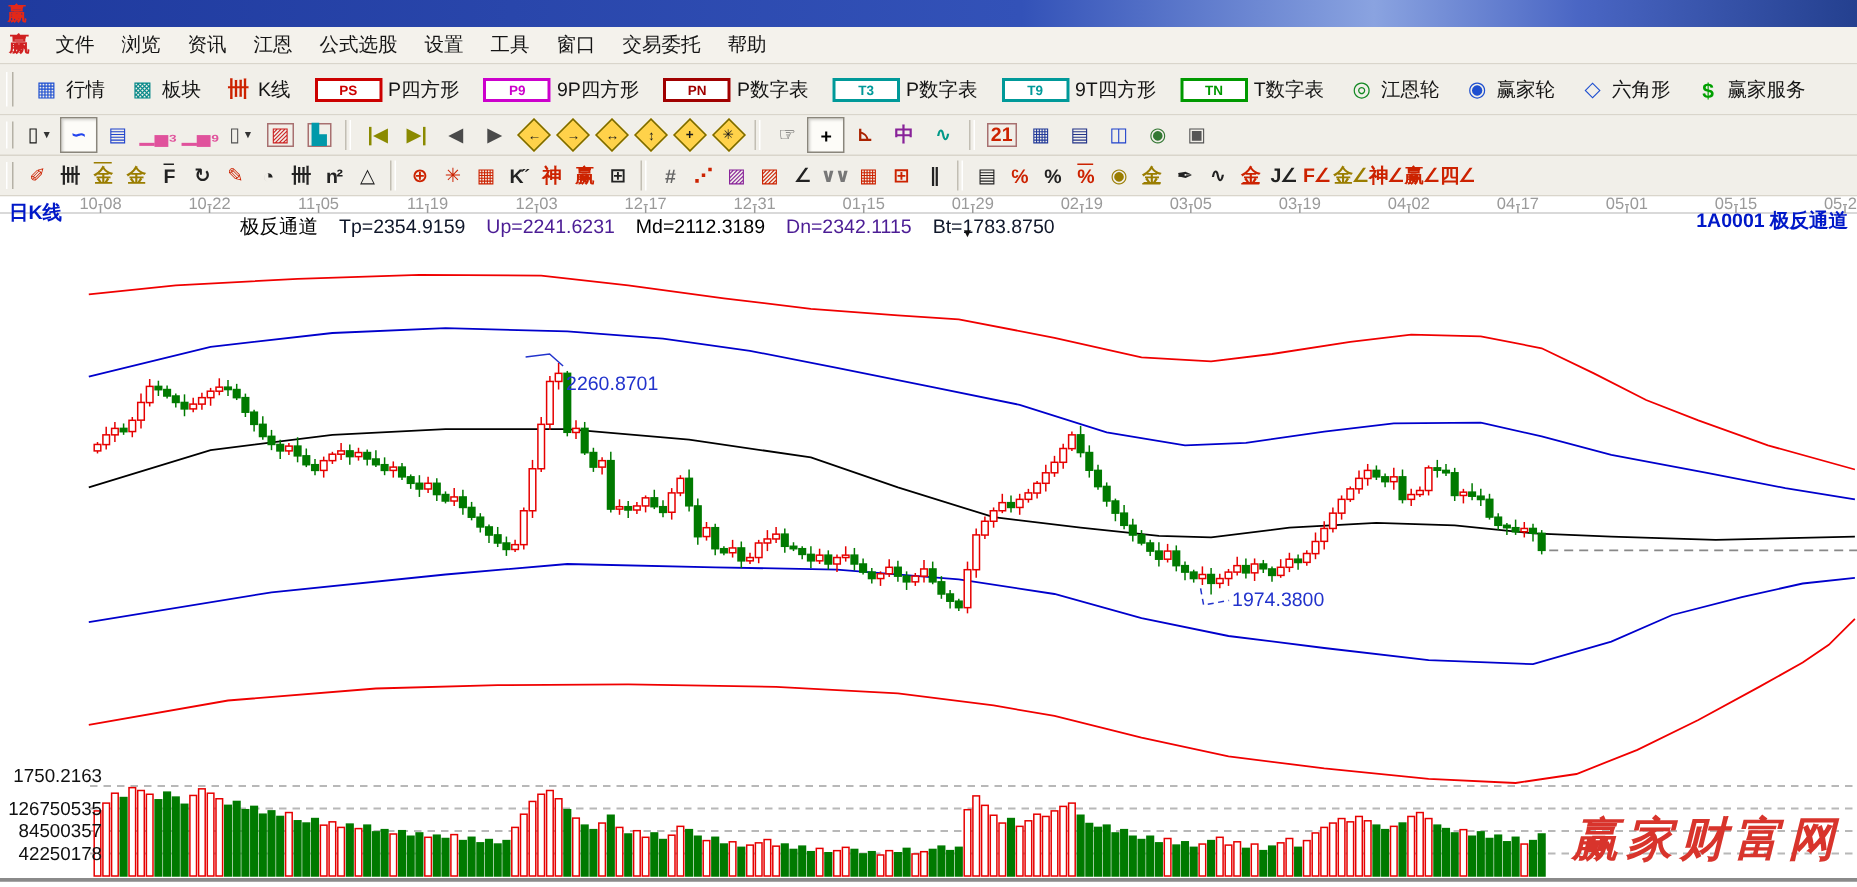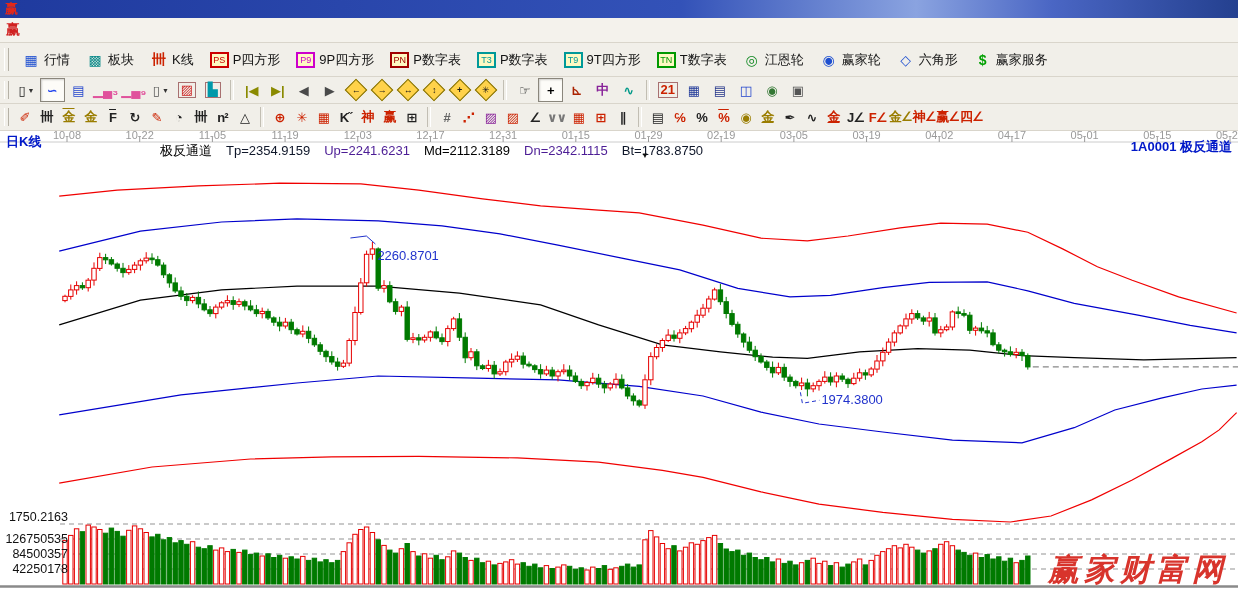--- a/index.html
+++ b/index.html
@@ -17,22 +17,22 @@
   .menu-item{font-size:13px;color:#151515;padding:2px 9px;cursor:default}
   
   .tb{display:flex;align-items:center;background:#f1efe9;border-bottom:1px solid #d9d5cb;box-sizing:border-box;padding:0 3px;white-space:nowrap}
   .tb1{height:34px;gap:2px}
   .tb2{height:27px;gap:1px}
   .tb3{height:27px;gap:1px}
   .grip{width:3px;height:70%;border-left:1px solid #fff;border-right:1px solid #b5b1a6;margin:0 4px 0 1px}
   .vsep{width:2px;height:78%;border-left:1px solid #c2beb3;border-right:1px solid #fff;margin:0 4px}
   .tbtn1{display:inline-flex;align-items:center;gap:4px;padding:2px 7px;font-size:13px;color:#141414;cursor:default}
   .i16{width:18px;height:16px;display:inline-flex;align-items:center;justify-content:center;font-size:14px;font-weight:bold}
-  .badge{font-size:9px;font-weight:normal;border:2px solid;background:#fef9c3;height:12px;min-width:13px;
-         display:inline-flex;align-items:center;justify-content:center;padding:0 1px;line-height:10px}
+  .badge{font-size:9px;font-weight:bold;border:2px solid;background:#ffffff;height:12px;min-width:13px;
+         display:inline-flex;align-items:center;justify-content:center;padding:0 14px;line-height:10px}
   .tbtn{min-width:23px;height:22px;display:inline-flex;align-items:center;justify-content:center;
         font-size:13px;font-weight:bold;border:1px solid transparent;cursor:default}
   .tbtn.pressed{border:1px solid #8a867c;background:#fdfcf8;box-shadow:inset 1px 1px 2px rgba(0,0,0,.18)}
   .tbtn.boxed .bx{border:1px solid #a87070;padding:0 2px;line-height:14px}
   .drop{font-size:7px;color:#333;margin-left:2px}
   .dia{width:14px;height:14px;background:#ffd24a;border:1px solid #7a6a00;transform:rotate(45deg);
        display:inline-flex;align-items:center;justify-content:center;margin:0 3px}
   .dia span{transform:rotate(-45deg);font-size:9px;font-weight:bold;color:#1a1a1a}
   .tbtn3{min-width:21px;height:20px;display:inline-flex;align-items:center;justify-content:center;
          font-size:13px;font-weight:bold;cursor:default;letter-spacing:-1px}
@@ -40,34 +40,46 @@
   .under{text-decoration:underline}
   
   #chart{position:absolute;left:0;top:131px;width:1238px;height:460px;background:#fff}
   #csvg{position:absolute;left:0;top:0}
   .klabel{position:absolute;left:6px;top:2px;color:#0018c8;font-size:13px;font-weight:bold}
   .indrow{position:absolute;left:160px;top:11px;font-size:13px;color:#000;white-space:nowrap}
   .indrow span{margin-right:14px}
   .v-red{color:#0f172a}.v-blue{color:#4c1d95}.v-black{color:#000}
   .inddrop{position:absolute;left:641px;top:20px;font-size:8px;color:#111;cursor:default}
   .symlabel{position:absolute;right:6px;top:7px;color:#0018c8;font-size:13px;font-weight:bold}
-  .wmark{position:absolute;right:10px;bottom:0;color:#d8342c;font-size:31px;font-weight:bold;
+  .wmark{position:absolute;right:10px;bottom:10px;color:#d8342c;font-size:31px;font-weight:bold;
          font-family:Liberation Serif, serif;font-style:italic;letter-spacing:5px;white-space:nowrap}
 </style>
 </head>
 <body>
 
 <div id="app">
 
   <div class="titlebar">
     <span class="tlogo">赢</span>
   </div>
 
   <div class="menubar">
     <span class="mlogo">赢</span>
+    <span id="menu-items" style="display:flex">
+        <span class="menu-item">文件</span>
+        <span class="menu-item">浏览</span>
+        <span class="menu-item">资讯</span>
+        <span class="menu-item">江恩</span>
+        <span class="menu-item">公式选股</span>
+        <span class="menu-item">设置</span>
+        <span class="menu-item">工具</span>
+        <span class="menu-item">窗口</span>
+        <span class="menu-item">交易委托</span>
+        <span class="menu-item">帮助</span>
+      </span>
   </div>
 
   <div class="tb tb1" id="tb1">
       <span class="grip"></span>
       <span class="tbtn1">
         <span class="i16" style="color: rgb(30, 79, 208);">▦</span>
         <span>行情</span>
       </span>
       <span class="tbtn1">
         <span class="i16" style="color: rgb(10, 138, 138);">▩</span>

